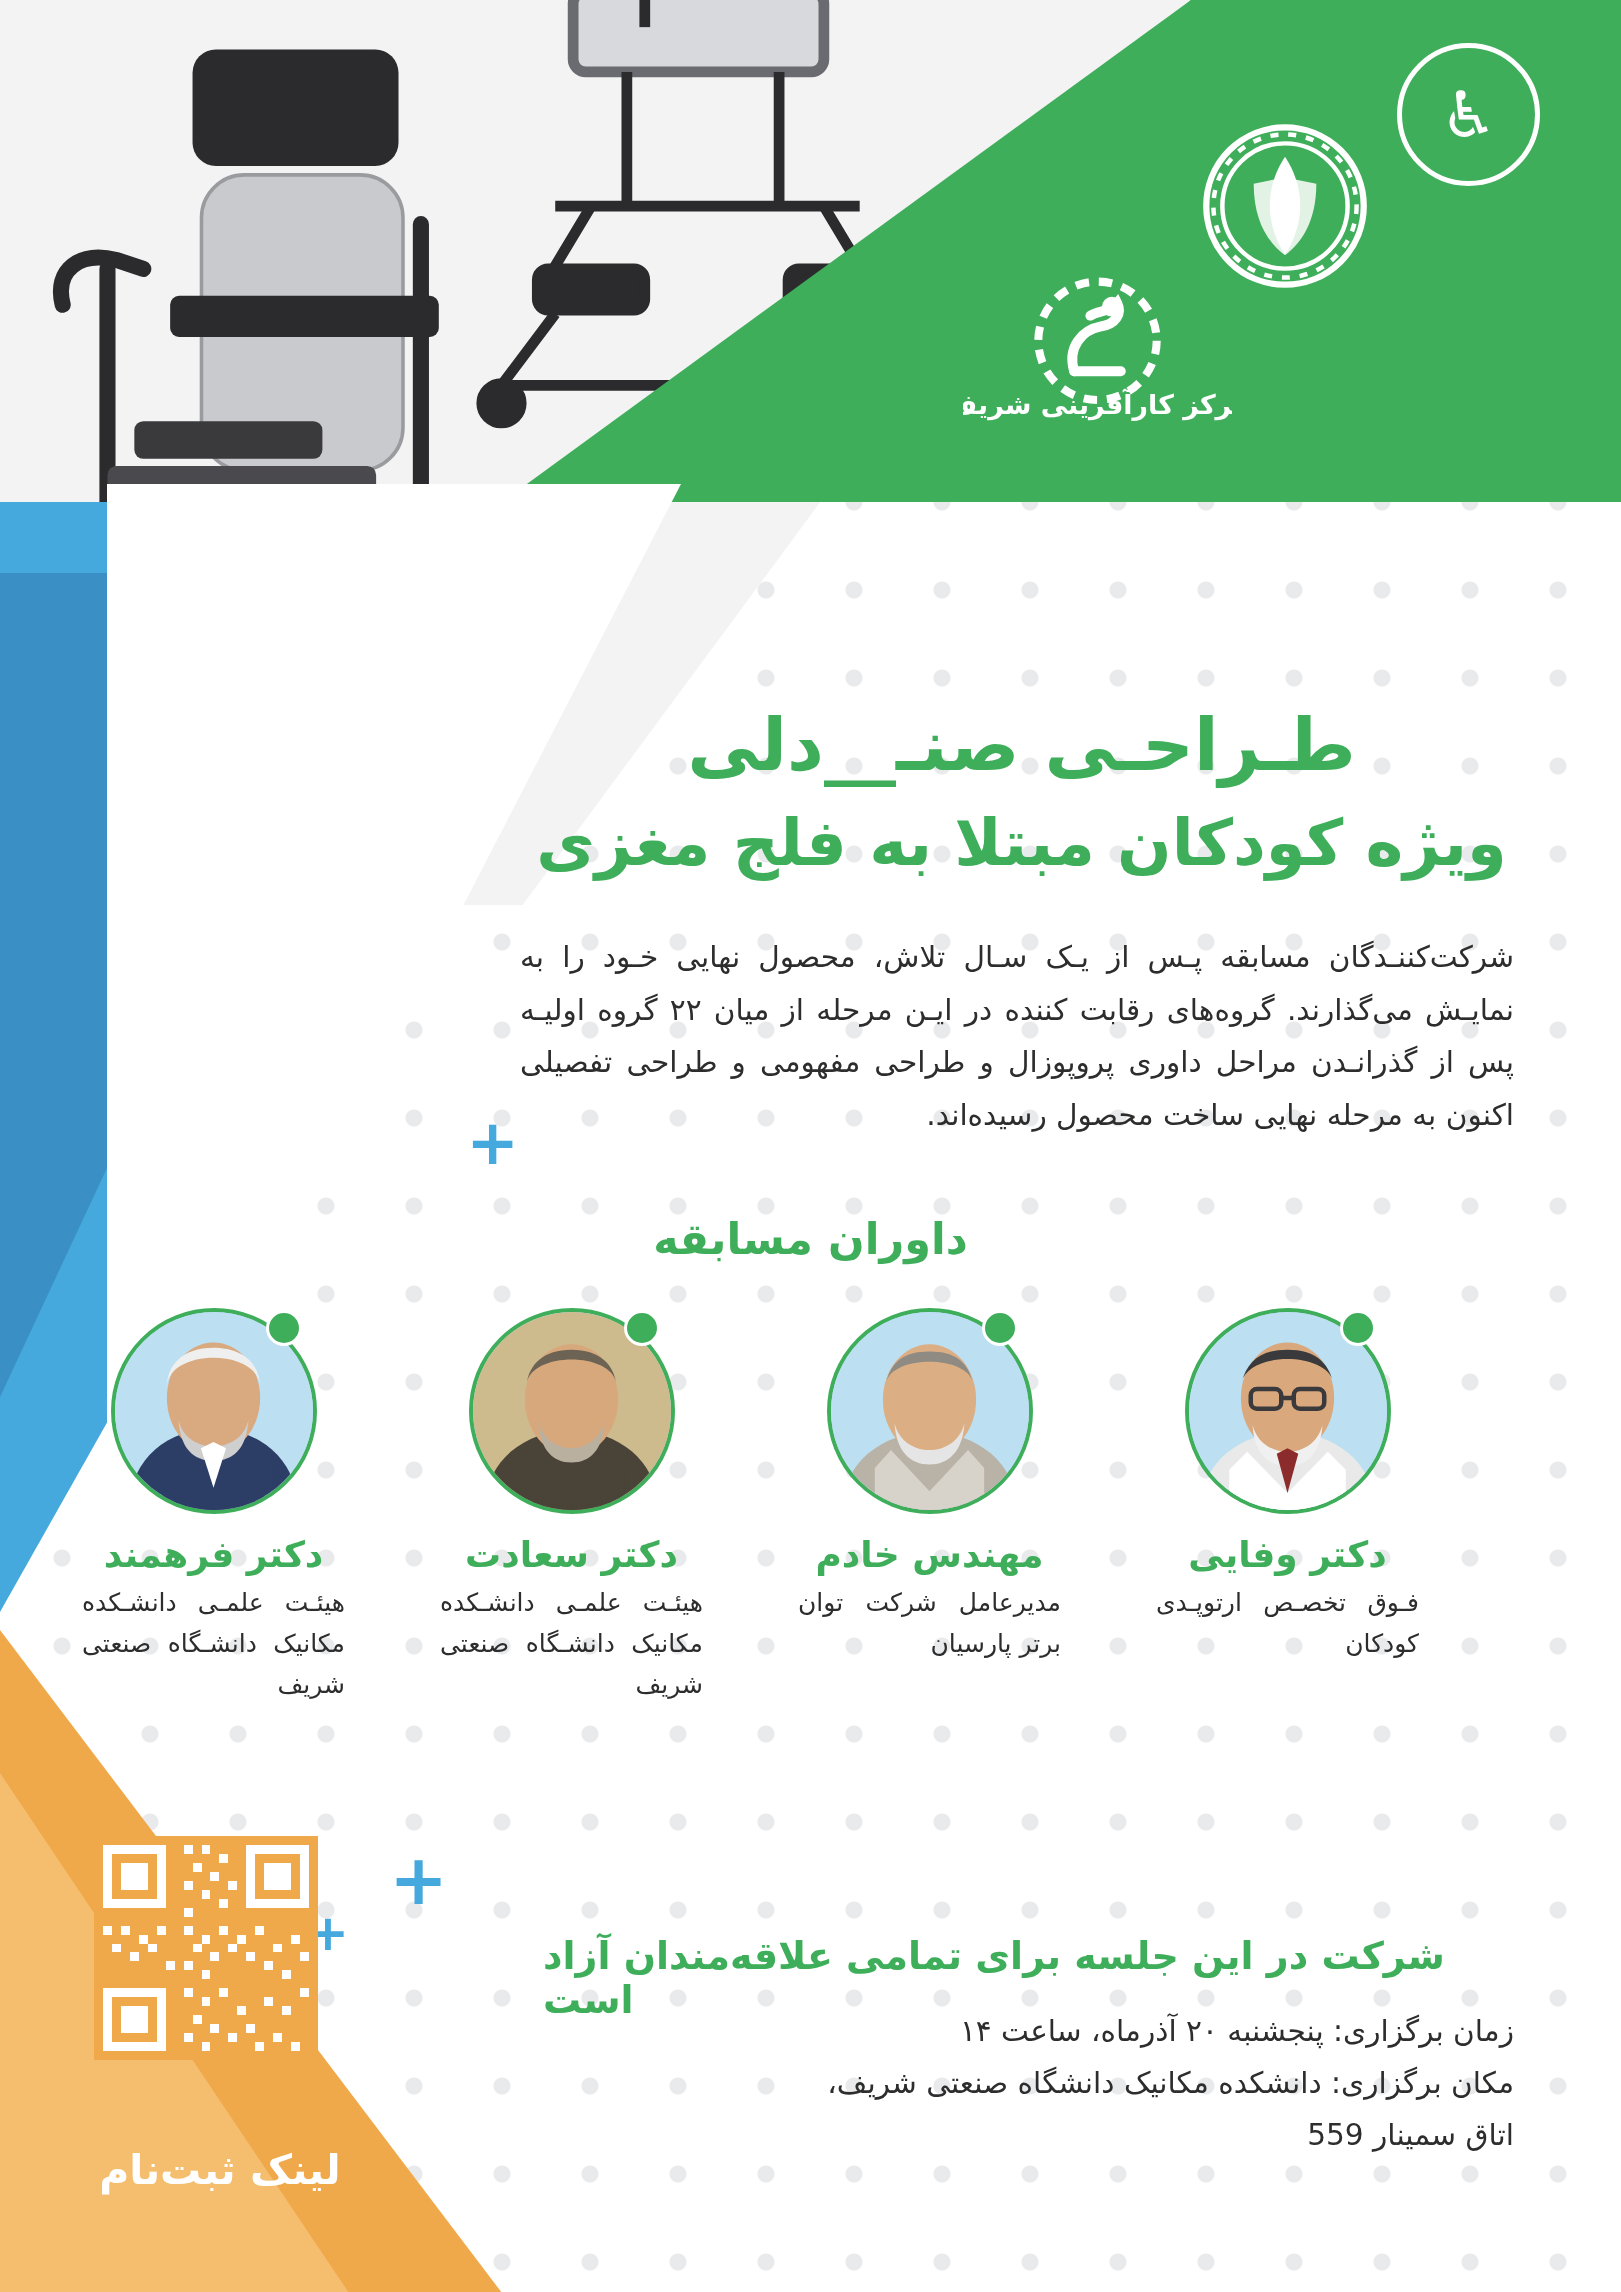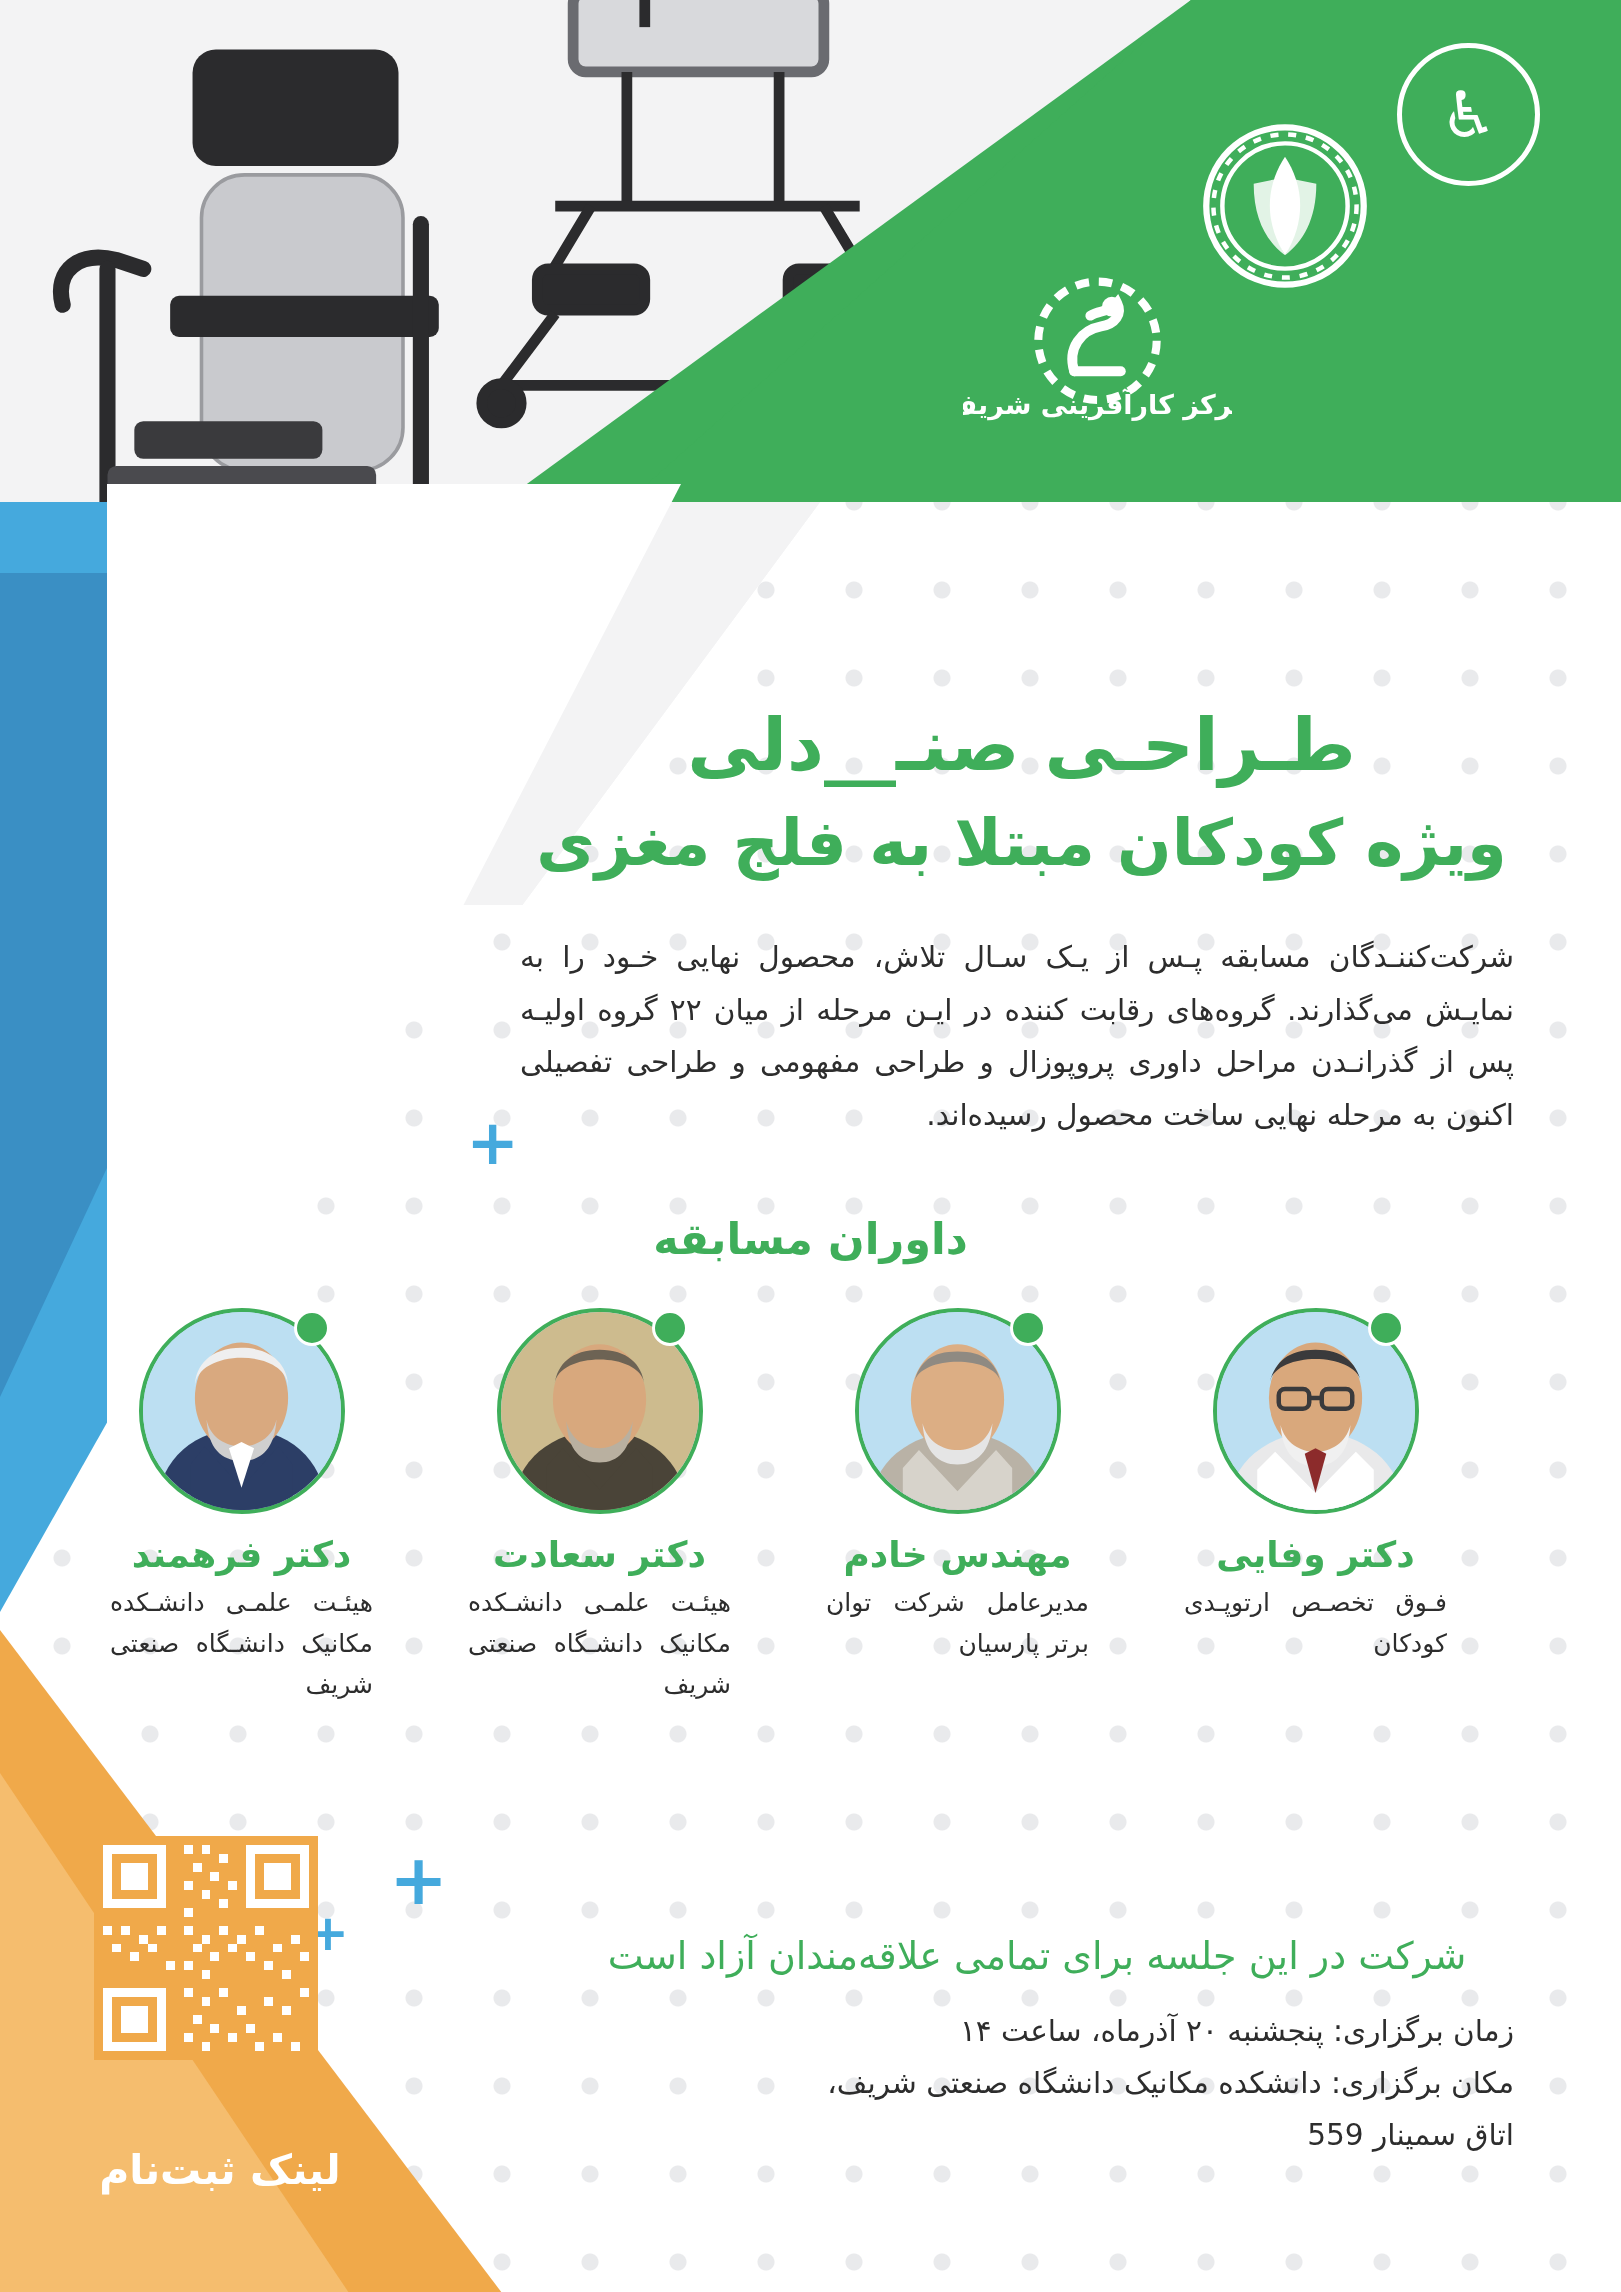--- a/index.html
+++ b/index.html
@@ -120,21 +120,21 @@
   }
 
   .judges-title{
     position:absolute;top:1214px;right:0;width:1621px;
     text-align:center;color:#3fae5a;font-size:43px;font-weight:bold;
   }
 
   
   .judges{
     position:absolute;top:1308px;left:0;width:1501px;height:502px;
-    display:flex;flex-direction:row-reverse;justify-content:center;gap:45px;padding-left:28px;
+    display:flex;flex-direction:row-reverse;justify-content:center;gap:45px;
   }
   .judge{width:313px;text-align:center;position:relative;}
   .avatar-wrap{
     width:206px;height:206px;margin:0 auto;position:relative;
   }
   .avatar-ring{
     position:absolute;inset:0;border:4.5px solid #3fae5a;border-radius:50%;
     overflow:hidden;background:#bfe0f2;
   }
   .avatar-ring svg{display:block;}
@@ -154,22 +154,22 @@
   .plus{
     position:absolute;color:#45a9dd;font-weight:bold;line-height:1;
     z-index:11;
   }
   .plus.p1{top:1111px;right:1102px;font-size:63px;}
   .plus.p2{top:1845px;right:1173px;font-size:70px;}
   .plus.p3{top:1908px;right:1272px;font-size:50px;}
 
   
   .footer-head{
-    position:absolute;top:1934px;right:96px;width:976px;
-    text-align:center;color:#3fae5a;font-size:38px;font-weight:normal;
+    position:absolute;top:1934px;right:102px;width:976px;
+    text-align:left;color:#3fae5a;font-size:38px;font-weight:bold;
   }
   .footer-lines{
     position:absolute;top:2006px;right:107px;width:976px;
     text-align:right;color:#2d2d2d;font-size:29.6px;line-height:1.75;
   }
 
   
   .qr{
     position:absolute;left:94px;bottom:233px;width:224px;height:224px;z-index:11;
   }

